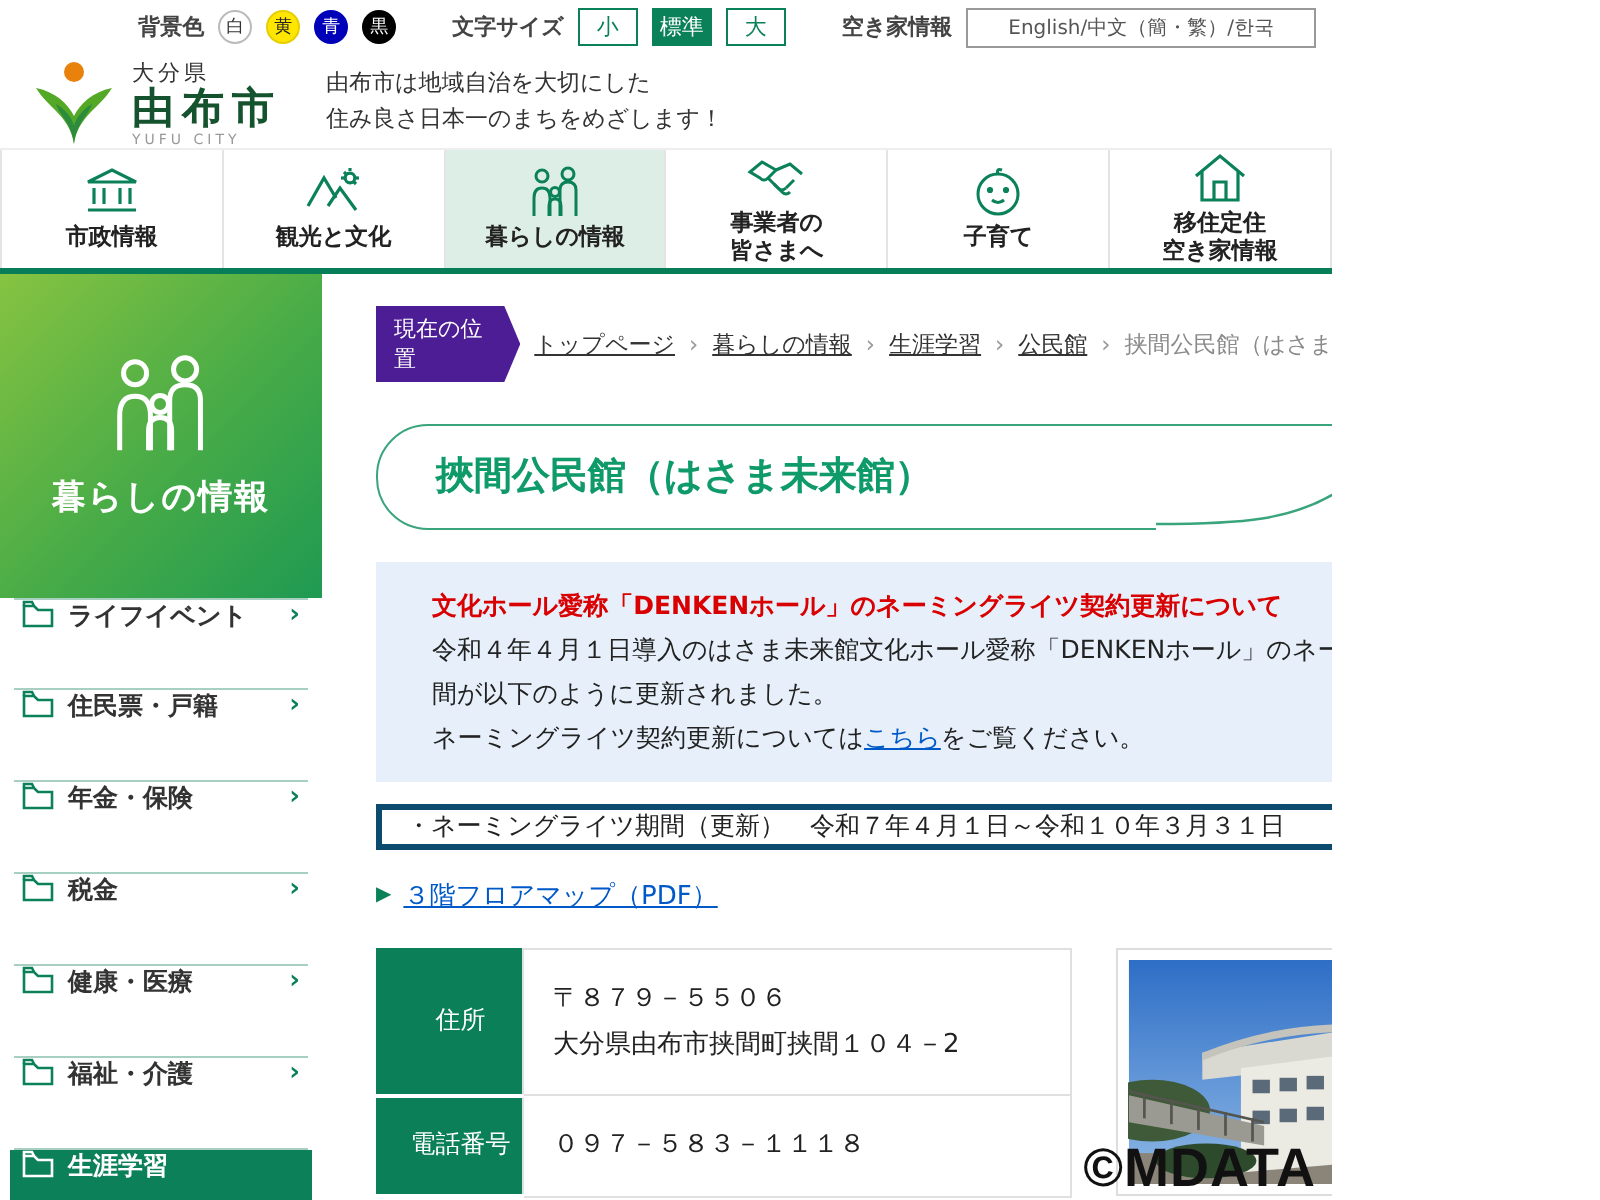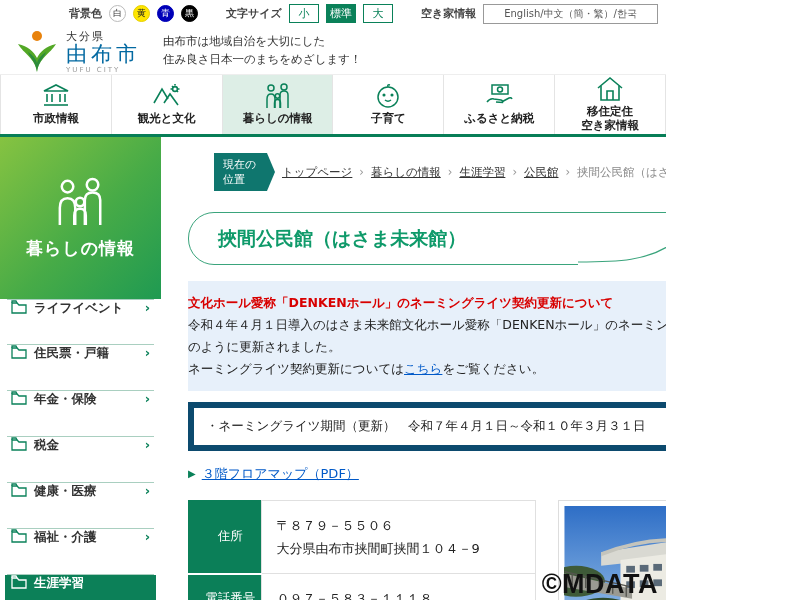--- a/index.html
+++ b/index.html
@@ -20,21 +20,21 @@
   .bg-black { background:#000; color:#fff; border-color:#000; }
   .fs-btn { min-width:30px; height:19px; border:1px solid #0a8159; background:#fff; color:#0a8159; font-size:11px; display:flex; align-items:center; justify-content:center; cursor:pointer; }
   .fs-btn.selected { background:#0a8159; color:#fff; }
   .lang-box { border:1px solid #999; color:#555; font-size:10px; padding:2px 20px; background:#fff; cursor:pointer; }
 
   
   .header { height:47px; display:flex; align-items:center; padding:0 8px 0 14px; }
   .logo { display:flex; align-items:flex-end; gap:6px; cursor:pointer; }
   .logo-text { line-height:1; }
   .logo-pref { font-size:11px; color:#333; letter-spacing:2px; }
-  .logo-city { font-size:21px; font-weight:normal; color:#0369a1; letter-spacing:4px; margin-top:2px; }
+  .logo-city { font-size:21px; font-weight:bold; color:#14532d; letter-spacing:4px; margin-top:2px; }
   .logo-en { font-size:7px; color:#999; letter-spacing:2px; margin-top:2px; }
   .tagline { font-size:11.5px; color:#333; line-height:1.5; margin-left:22px; }
   .searchwrap { margin-left:auto; display:flex; width:352px; }
   .search-input { flex:1; height:31px; border:1px solid #ccc; border-right:none; padding:0 8px 0 30px; font-size:12px; color:#333; background:#fff; }
   .search-input::placeholder { color:#aaa; }
   .search-iconbox { position:absolute; margin:7px 0 0 8px; pointer-events:none; }
   .search-btn { width:55px; height:31px; background:#0a8159; color:#fff; border:none; font-size:13px; cursor:pointer; }
 
   
   .gnav { display:flex; border-top:1px solid #eee; border-bottom:3px solid #077e57; height:63px; }
@@ -50,35 +50,35 @@
   .side-title { color:#fff; font-size:17px; font-weight:bold; letter-spacing:1px; }
   .side-list { padding:0 7px; }
   .side-item { display:flex; align-items:flex-start; gap:7px; height:46px; border-bottom:1px solid #a9cfc0; font-size:12.5px; font-weight:bold; color:#333; cursor:pointer; padding:0 4px; }
   .side-item:first-child { border-top:1px solid #a9cfc0; }
   .side-item .chev { margin-left:auto; color:#0a8159; font-size:13px; font-weight:bold; }
   .side-item.active { background:#0c8058; color:#fff; border-bottom:none; margin:0 -2px; padding:0 6px; }
 
   
   .content { flex:1; padding:12px 12px 0 27px; position:relative; }
   .crumb-row { display:flex; align-items:center; font-size:11.5px; gap:7px; }
-  .crumb-tag { background:#0f766e; color:#fff; font-size:11px; padding:4px 14px 4px 9px; clip-path:polygon(0 0,calc(100% - 8px) 0,100% 50%,calc(100% - 8px) 100%,0 100%);margin-left:26px; }
+  .crumb-tag { background:#4c1d95; color:#fff; font-size:11px; padding:4px 14px 4px 9px; clip-path:polygon(0 0,calc(100% - 8px) 0,100% 50%,calc(100% - 8px) 100%,0 100%); }
   .crumb-link { color:#333; text-decoration:underline; cursor:pointer; white-space:nowrap; }
   .crumb-sep { color:#999; }
   .crumb-cur { color:#8a8a8a; white-space:nowrap; }
   .print-btn { margin-left:auto; border:1px solid #49a582; border-radius:4px; background:#fff; color:#0a7d57; font-size:12.5px; padding:5px 3px; display:flex; align-items:flex-end; gap:6px; cursor:pointer; }
 
   .title-box { position:relative; margin-top:17px; height:53px; border:1px solid #3aa47c; border-radius:26px; }
   .page-title { line-height:51px; padding-left:29px; color:#0f9a6a; font-size:19px; font-weight:bold; }
   .mountain { position:absolute; right:14px; bottom:-1px; }
 
-  .notice-box { margin-top:16px; background:#e7f0fa; padding:11px 0; font-size:12.5px; line-height:1.75; color:#222; }
+  .notice-box { margin-top:16px; background:#e7f0fa; padding:11px 28px; font-size:12.5px; line-height:1.75; color:#222; }
   .notice-head { color:#d80000; font-weight:bold; }
   .inline-link { color:#0059c8; text-decoration:underline; cursor:pointer; }
 
-  .period-box { margin-top:11px; border:6px solid #0c4a6e; background:#fff; padding:10px 12px; font-size:12.5px; color:#222; }
+  .period-box { margin-top:11px; border:3px solid #0c4a6e; background:#fff; padding:0 12px; font-size:12.5px; color:#222; }
 
   .pdf-row { margin-top:14px; display:flex; align-items:center; gap:6px; font-size:13px; }
   .pdf-marker { color:#0a8159; font-size:10px; }
   .pdf-link { color:#0059c8; text-decoration:underline; cursor:pointer; }
 
   .info-row { margin-top:17px; display:flex; gap:22px; align-items:flex-start; }
   .info-table { width:348px; border-collapse:collapse; }
   .info-table th { width:73px; background:#0b7f58; color:#fff; font-size:12.5px; font-weight:normal; text-align:center; border-bottom:2px solid #fff;padding-left:12px; }
   .info-table td { border:1px solid #e0e0e0; background:#fff; font-size:13px; padding:13px 15px; line-height:1.8; color:#222; }
   .photo-box { width:235px; border:1px solid #ddd; background:#fff; padding:5px; }
@@ -175,44 +175,45 @@
             <path d="M11.5 25 L11.5 20 Q11.5 16.5 14.5 16.5 Q17.5 16.5 17.5 20 L17.5 25"></path>
           </svg>
         </span>
       <span class="gnav-label">
           <span>暮らしの情報</span>
           <span></span>
         </span>
     </div>
     <div class="gnav-item">
       <span>
+          <svg width="30" height="26" viewBox="0 0 30 26" fill="none" stroke="#0a8159" stroke-width="1.5">
+            <path d="M2 10 L8 5 L15 9 L11 13 Q9 15 7 13 Z"></path>
+            <path d="M28 11 L22 6 L15 9"></path>
+            <path d="M11 13 L16 18 Q18 20 20 18"></path>
+            <path d="M14 16 L18 20 Q20 22 22 20"></path>
+            <path d="M20 18 L24 14"></path>
+          </svg>
+        </span>
+      <span class="gnav-label">
+          <span>事業者の</span>
+          <span>皆さまへ</span>
+        </span>
+    </div>
+    <div class="gnav-item">
+      <span>
           <svg width="26" height="26" viewBox="0 0 26 26" fill="none" stroke="#0a8159" stroke-width="1.5">
             <circle cx="13" cy="14" r="10"></circle>
             <path d="M13 4 Q12 1 15 2"></path>
             <circle cx="9" cy="12" r="0.8" fill="#0a8159"></circle>
             <circle cx="17" cy="12" r="0.8" fill="#0a8159"></circle>
             <path d="M10 17 Q13 19.5 16 17"></path>
           </svg>
         </span>
       <span class="gnav-label">
           <span>子育て</span>
-          <span></span>
-        </span>
-    </div>
-    <div class="gnav-item">
-      <span>
-          <svg width="30" height="26" viewBox="0 0 30 26" fill="none" stroke="#0a8159" stroke-width="1.5">
-            <rect x="8" y="2" width="16" height="9"></rect>
-            <circle cx="16" cy="6.5" r="2.5"></circle>
-            <path d="M3 19 Q6 15 10 16 L17 17 Q19 17.5 18.5 19.5 L12 19"></path>
-            <path d="M18.5 18.5 L25 15 Q27 14 28 16"></path>
-          </svg>
-        </span>
-      <span class="gnav-label">
-          <span>ふるさと納税</span>
           <span></span>
         </span>
     </div>
     <div class="gnav-item">
       <span>
           <svg width="28" height="26" viewBox="0 0 28 26" fill="none" stroke="#0a8159" stroke-width="1.6">
             <path d="M2 12 L14 2 L26 12"></path>
             <path d="M5 10 L5 24 L23 24 L23 10"></path>
             <path d="M11 24 L11 15 L17 15 L17 24"></path>
           </svg>
@@ -364,21 +365,21 @@
         <span class="pdf-link">３階フロアマップ（PDF）</span>
       </div>
 
       <div class="info-row">
         <table class="info-table">
           <tbody>
               <tr>
             <th>住所</th>
             <td>
               <div>〒８７９－５５０６</div>
-              <div>大分県由布市挟間町挟間１０４－9</div>
+              <div>大分県由布市挟間町挟間１０４－2</div>
             </td>
           </tr>
           <tr>
             <th>電話番号</th>
             <td>
               <div>０９７－５８３－１１１８</div>
             </td>
           </tr>
         </tbody>
           </table>

